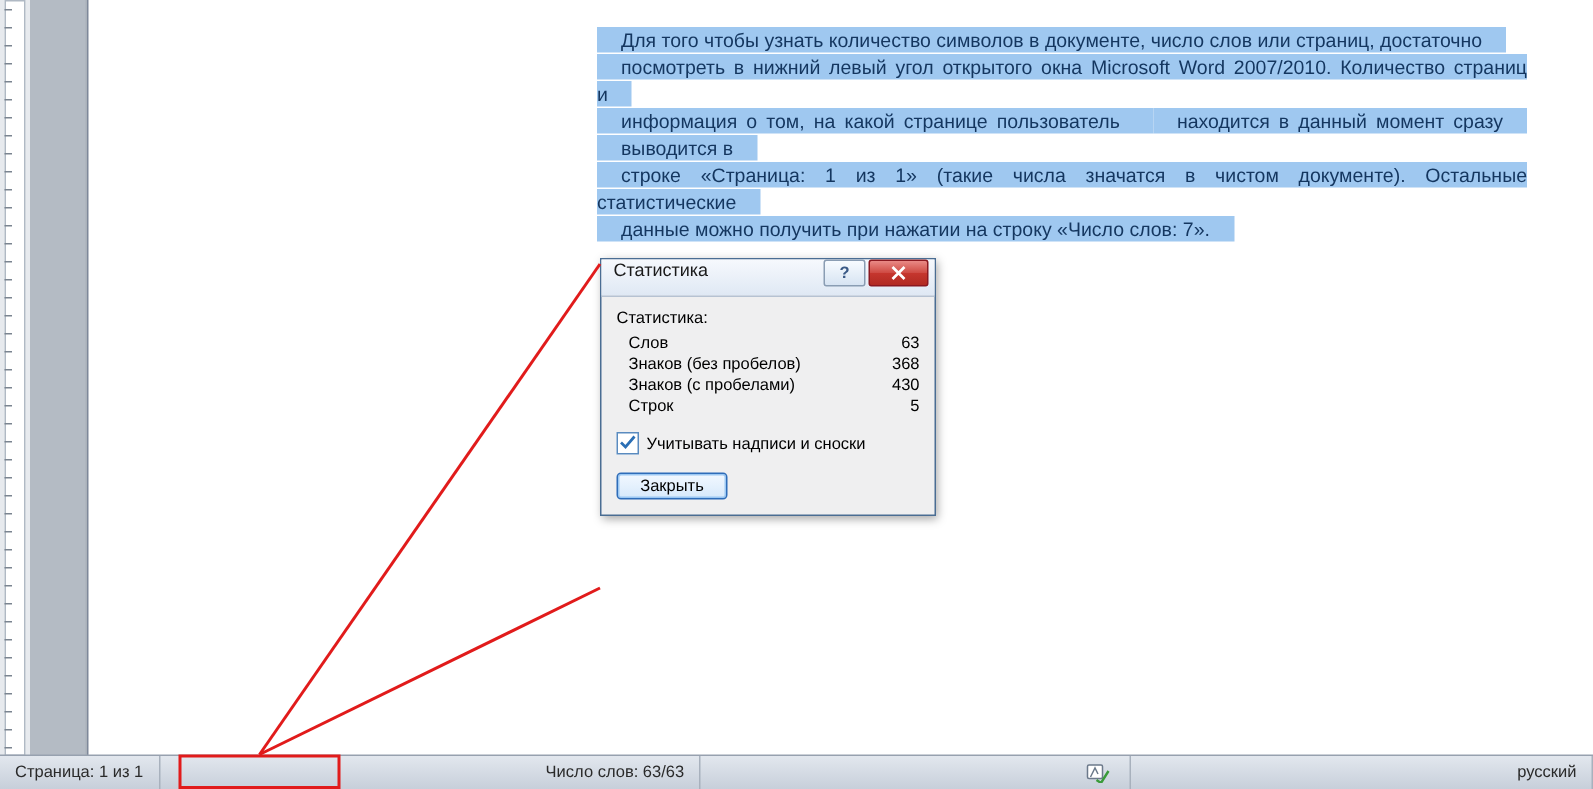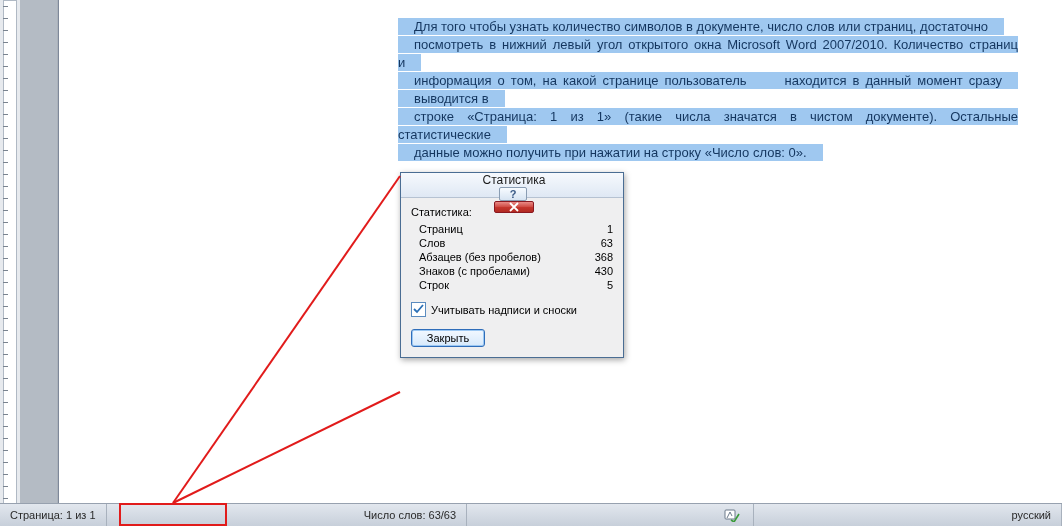--- a/index.html
+++ b/index.html
@@ -16,21 +16,21 @@
 
 .page{position:absolute;left:58px;top:0;right:0;height:504px;background:#fff;border-left:1px solid #7e889a;box-shadow:-1px 0 0 rgba(0,0,0,.05);}
 
 
 .seltext{position:absolute;left:398px;top:18px;width:620px;line-height:18px;font-family:"Segoe UI",Tahoma,sans-serif;font-size:13px;color:#14365f;text-align:justify;}
 .seltext .hl{background:#9fc8f0;padding:1px 16px;}
 .seltext .ul{}
 
 
 .dialog{position:absolute;left:400px;top:172px;width:222px;background:#efeff0;border:1px solid #4a6d93;box-shadow:1px 2px 6px rgba(0,0,0,.35);}
-.dlg-title{height:24px;background:linear-gradient(#f6f9fd,#dfe8f4);border-bottom:1px solid #b6c2d2;display:flex;align-items:center;padding:0 4px 0 8px;font-size:12px;color:#1a1a1a;flex-direction:column;}
+.dlg-title{height:24px;background:linear-gradient(#f6f9fd,#dfe8f4);border-bottom:1px solid #b6c2d2;display:flex;align-items:flex-start;padding:0 4px 0 8px;font-size:12px;color:#1a1a1a;}
 .dlg-title .spacer{flex:1;}
 .help-btn{width:26px;height:16px;margin-right:2px;border:1px solid #8a9db3;border-radius:2px;background:linear-gradient(#f7fbff,#d7e4f2);display:flex;align-items:center;justify-content:center;font-weight:bold;color:#3a5a86;font-size:11px;cursor:pointer;}
 .close-btn{width:38px;height:16px;border:1px solid #8a1820;border-radius:2px;background:linear-gradient(#e98a86,#cf4a43 49%,#c6362e 50%,#b12a22);display:flex;align-items:center;justify-content:center;cursor:pointer;}
 .close-btn svg{display:block;}
 .dlg-body{padding:8px 10px 10px;font-size:11px;}
 .sect-label{margin-bottom:4px;}
 .stat-row{display:flex;justify-content:space-between;padding:1px 0 1px 8px;}
 .stat-row .k{}
 .stat-row .v{min-width:30px;text-align:right;}
 .chk-row{margin-top:10px;display:flex;align-items:center;gap:5px;}
@@ -101,46 +101,42 @@
       <div class="tick" style="top: 498px;"></div>
     </div>
 <div class="gutter"></div>
 <div class="page"></div>
 
 <div class="seltext">
   <span class="hl">Для того чтобы узнать количество символов в документе, число слов или страниц, достаточно</span><br>
   <span class="hl">посмотреть в нижний левый угол открытого окна Microsoft Word 2007/2010. Количество страниц и</span><br>
   <span class="hl">информация о том, на какой странице пользователь </span><span class="hl ul">находится в данный момент сразу </span><span class="hl">выводится в</span><br>
   <span class="hl">строке «Страница: 1 из 1» (такие числа значатся в чистом документе). Остальные статистические</span><br>
-  <span class="hl">данные можно получить при нажатии на строку «Число слов: 0».</span>
+  <span class="hl">данные можно получить при нажатии на строку «Число слов: 7».</span>
 </div>
 
 <div class="dialog">
   <div class="dlg-title">
     <span>Статистика</span>
     <span class="spacer"></span>
     <span class="help-btn">?</span>
     <span class="close-btn">
       <svg width="12" height="10" viewBox="0 0 12 10">
             <path d="M2 1 L10 9 M10 1 L2 9" stroke="#fff" stroke-width="1.8" fill="none"></path>
           </svg>
     </span>
   </div>
   <div class="dlg-body">
     <div class="sect-label">Статистика:</div>
     <div class="stat-row">
-          <span class="k">Страниц</span>
-          <span class="v">1</span>
-        </div>
-    <div class="stat-row">
           <span class="k">Слов</span>
           <span class="v">63</span>
         </div>
     <div class="stat-row">
-          <span class="k">Абзацев (без пробелов)</span>
+          <span class="k">Знаков (без пробелов)</span>
           <span class="v">368</span>
         </div>
     <div class="stat-row">
           <span class="k">Знаков (с пробелами)</span>
           <span class="v">430</span>
         </div>
     <div class="stat-row">
           <span class="k">Строк</span>
           <span class="v">5</span>
         </div>

